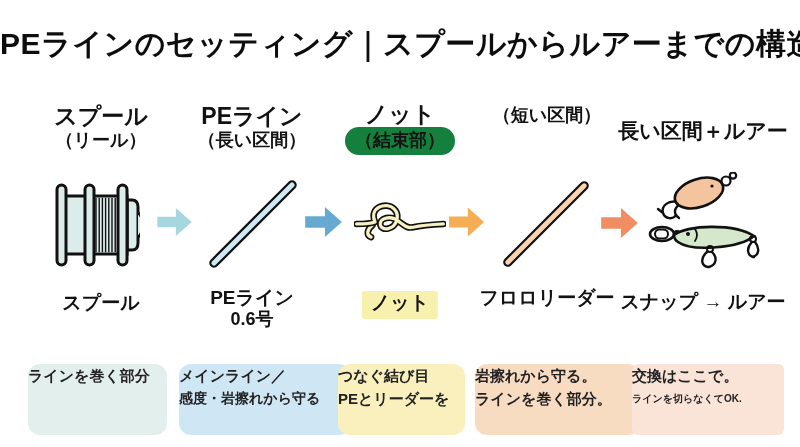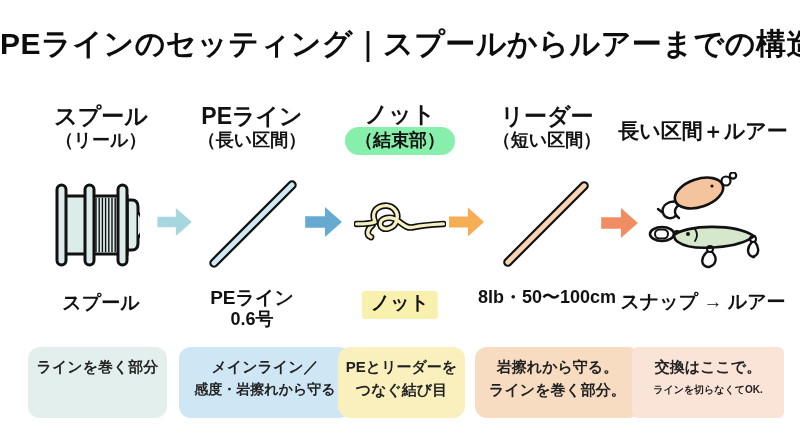--- a/index.html
+++ b/index.html
@@ -9,45 +9,44 @@
   .ctr{transform:translateX(-50%);text-align:center;}
   .title{width:100%;top:24px;left:0;text-align:center;font-size:30px;font-weight:900;
          letter-spacing:0.5px;color:#0d0d0d;white-space:nowrap;}
   .hdr1{font-size:23px;font-weight:900;line-height:25px;white-space:nowrap;}
   .hdr2{font-size:18px;font-weight:700;line-height:22px;white-space:nowrap;}
   .hdr5{font-size:21px;font-weight:900;white-space:nowrap;}
   .pill{display:inline-block;border-radius:16px;padding:2px 10px 4px 10px;}
   .caption{font-size:19px;font-weight:800;line-height:22px;white-space:nowrap;}
   .cap-sub{font-size:18px;font-weight:700;line-height:20px;white-space:nowrap;}
   .cap-hl{display:inline-block;padding:1px 9px 5px 9px;border-radius:3px;}
-  .note{border-radius:12px;padding-top:8px;box-sizing:border-box;text-align:center;
-        font-size:15px;font-weight:700;line-height:23px;color:#222;white-space:nowrap;overflow:visible;}
+  .note{border-radius:12px;box-sizing:border-box;text-align:left;
+        font-size:15px;font-weight:700;line-height:23px;color:#222;white-space:nowrap;overflow:visible;margin-top:17px;}
   svg{display:block;}
 </style>
 </head>
 <body>
 
 <div class="stage">
 
   <div class="abs title">PEラインのセッティング｜スプールからルアーまでの構造</div>
 
   <div class="abs ctr" style="left:101px;top:104px;">
     <div class="hdr1">スプール</div>
     <div class="hdr2">（リール）</div>
   </div>
   <div class="abs ctr" style="left:252px;top:104px;">
     <div class="hdr1">PEライン</div>
     <div class="hdr2">（長い区間）</div>
   </div>
   <div class="abs ctr" style="left:400px;top:102px;">
     <div class="hdr1">ノット</div>
-    <div class="hdr2 pill" style="background-color: #86efac;">（結束部）</div>
+    <div class="hdr2 pill" style="background-color: #15803d;">（結束部）</div>
   </div>
   <div class="abs ctr" style="left:547px;top:104px;">
-    <div class="hdr1">リーダー</div>
     <div class="hdr2">（短い区間）</div>
   </div>
   <div class="abs ctr" style="left:703px;top:117px;">
     <div class="hdr5">長い区間＋ルアー</div>
   </div>
 
   <div class="abs" style="left: 55px; top: 180px; color: rgb(220, 236, 234);">
     <svg width="85" height="90" viewBox="0 0 85 90">
       <path d="M72,20 H77 Q83,20 83,27 V63 Q83,70 77,70 H72 Z" fill="currentColor" stroke="#111" stroke-width="3"></path>
       <path d="M83,33 C89,36 89,54 83,57" fill="currentColor" stroke="#111" stroke-width="3"></path>
@@ -150,35 +149,35 @@
   <div class="abs ctr" style="left:252px;top:287px;">
     <div class="caption">PEライン</div>
     <div class="cap-sub">0.6号</div>
   </div>
 
   <div class="abs ctr" style="left:400px;top:291px;">
     <span class="caption cap-hl" style="background-color: rgb(248, 241, 174);">ノット</span>
   </div>
 
   <div class="abs ctr" style="left:547px;top:287px;">
-    <div class="cap-sub">8lb・50〜100cm</div>
+    <div class="caption">フロロリーダー</div>
   </div>
 
   <div class="abs ctr caption" style="left:703px;top:291px;">スナップ → ルアー</div>
 
   <div class="abs note" style="left: 28px; top: 347px; width: 139px; height: 71px; background-color: rgb(227, 239, 236);">
     <div>ラインを巻く部分</div>
   </div>
   <div class="abs note" style="left: 179px; top: 347px; width: 172px; height: 71px; background-color: rgb(207, 230, 244);">
     <div>メインライン／</div>
     <div style="font-size:14px;">感度・岩擦れから守る</div>
   </div>
   <div class="abs note" style="left: 338px; top: 347px; width: 127px; height: 71px; background-color: rgb(249, 240, 190);">
+    <div>つなぐ結び目</div>
     <div>PEとリーダーを</div>
-    <div>つなぐ結び目</div>
   </div>
   <div class="abs note" style="left: 475px; top: 347px; width: 165px; height: 71px; background-color: rgb(247, 220, 194);">
     <div>岩擦れから守る。</div>
     <div>ラインを巻く部分。</div>
   </div>
   <div class="abs note" style="left: 632px; top: 347px; width: 152px; height: 71px; background-color: rgb(250, 227, 215); border-radius: 6px;">
     <div>交換はここで。</div>
     <div style="font-size:10px;">ラインを切らなくてOK.</div>
   </div>
 

